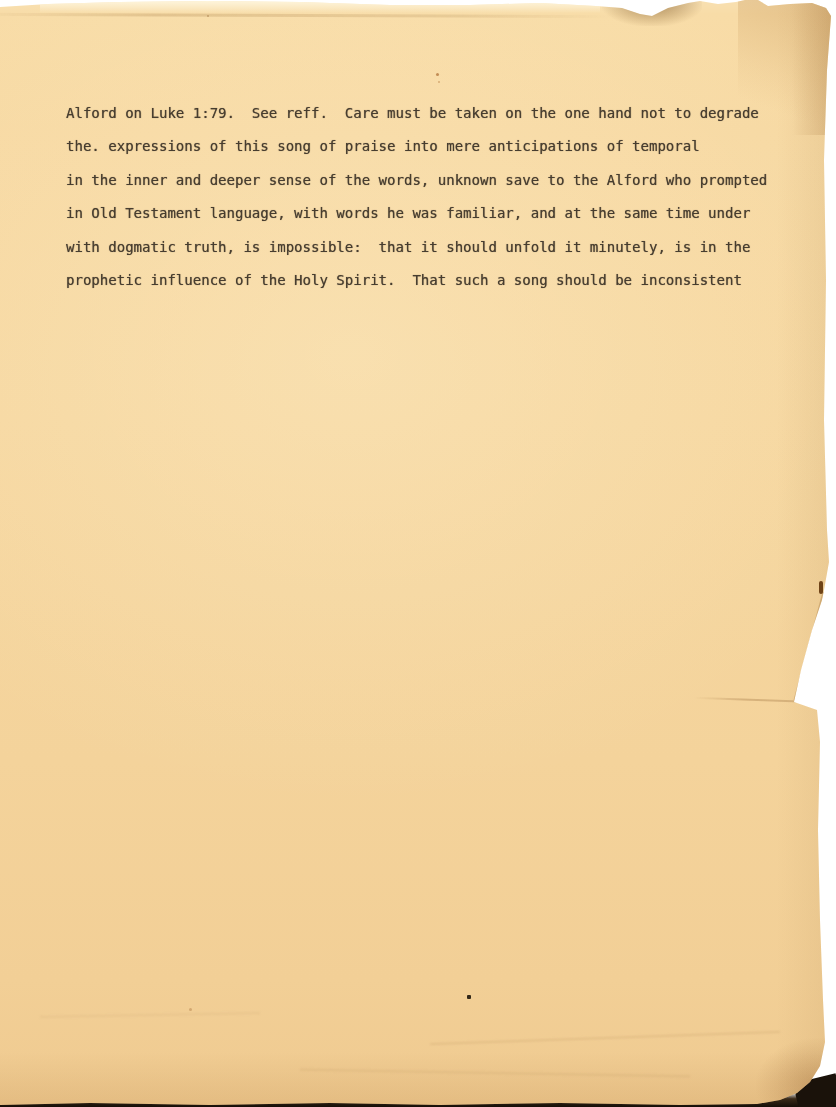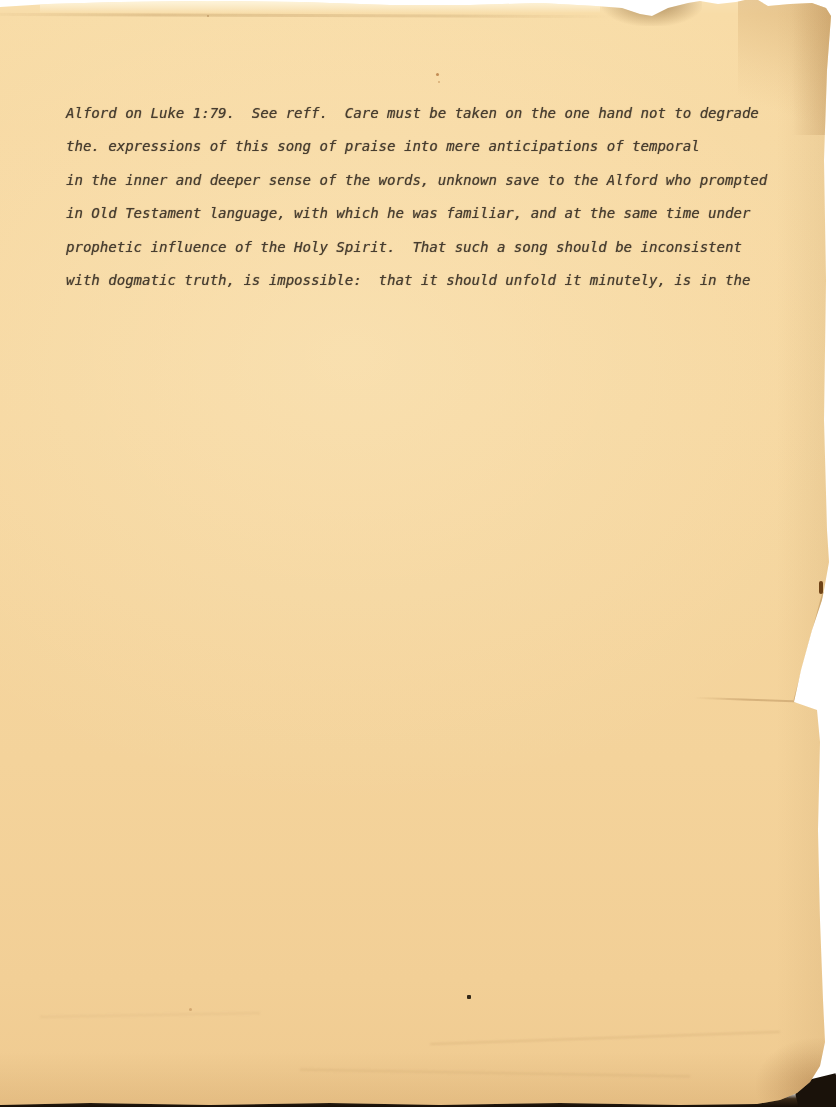--- a/index.html
+++ b/index.html
@@ -9,21 +9,20 @@
     width: 836px;
     height: 1107px;
     overflow: hidden;
     font-family: "DejaVu Sans Mono", "Liberation Mono", monospace;
   }
   .scan {
     position: relative;
     width: 836px;
     height: 1107px;
     background: #ffffff;
-    font-style: italic;
   }
   
   .bottom-strip {
     position: absolute;
     left: 0; top: 1092px;
     width: 836px; height: 15px;
     background: linear-gradient(180deg, rgba(60,44,26,0) 0%, #3a2a18 45%, #150e07 100%);
   }
   .corner-dark {
     position: absolute;
@@ -155,18 +154,18 @@
     <div class="speck speck-2"></div>
     <div class="speck speck-3"></div>
     <div class="speck speck-4"></div>
     <div class="speck speck-5"></div>
     <div class="speck speck-6"></div>
 
     <div class="typewriter" style="color: rgb(71, 61, 47);">
         <div class="line">Alford on Luke 1:79.  See reff.  Care must be taken on the one hand not to degrade</div>
         <div class="line">the. expressions of this song of praise into mere anticipations of temporal</div>
         <div class="line">in the inner and deeper sense of the words, unknown save to the Alford who prompted</div>
-        <div class="line">in Old Testament language, with which he was familiar, and at the same time under</div>
+        <div class="line">in Old Testament language, with words he was familiar, and at the same time under</div>
+        <div class="line">with dogmatic truth, is impossible:  that it should unfold it minutely, is in the</div>
         <div class="line">prophetic influence of the Holy Spirit.  That such a song should be inconsistent</div>
-        <div class="line">with dogmatic truth, is impossible:  that it should unfold it minutely, is in the</div>
       </div>
   </div>
 </div>
 
 </body></html>

